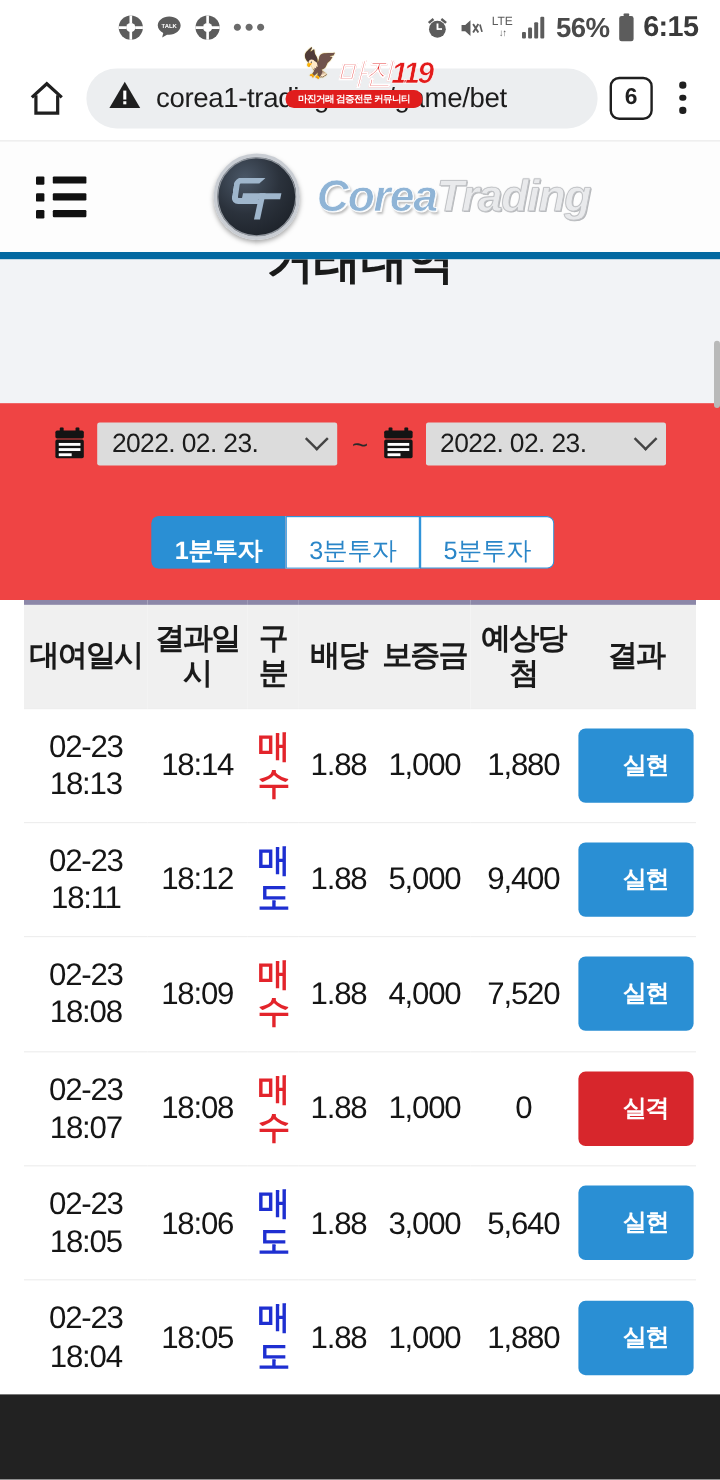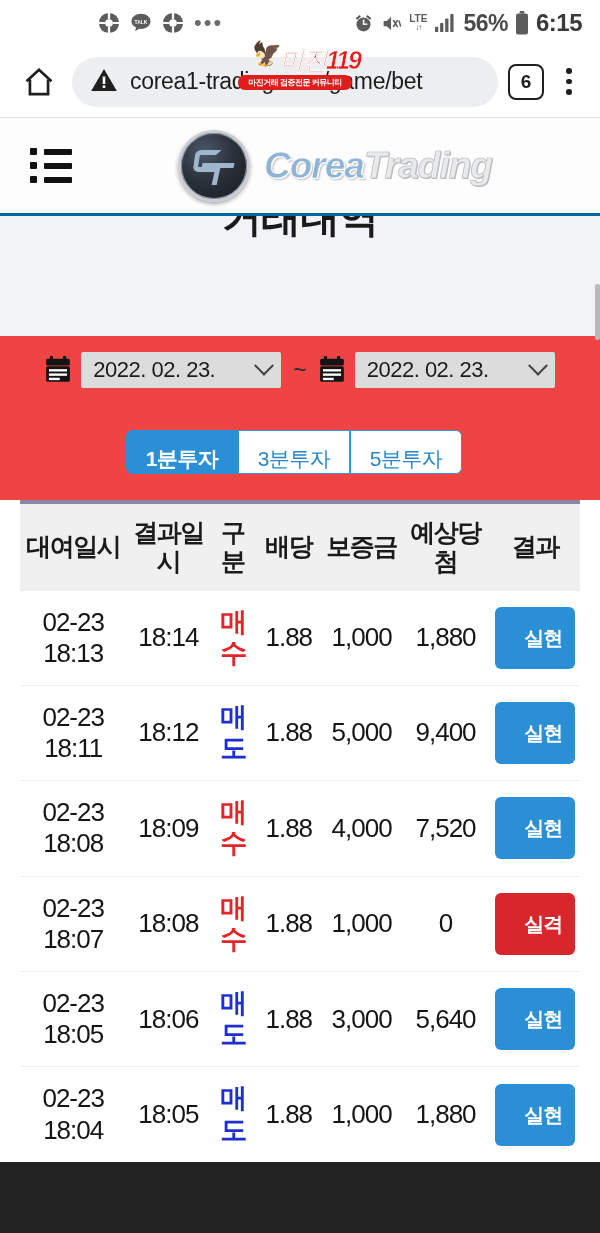--- a/index.html
+++ b/index.html
@@ -19,21 +19,21 @@
     background: #ffffff;
     color: #5c5c5c;
   }
   .sb-left { display: flex; align-items: center; gap: 10px; padding-left: 80px; }
   .sb-right { display: flex; align-items: center; gap: 7px; margin-left: auto; }
   .sb-ico { display: inline-flex; align-items: center; justify-content: center; }
   .sb-dots { font-size: 22px; letter-spacing: 2px; color: #6b6b6b; line-height: 10px; }
   .sb-pct { font-size: 23px; font-weight: 700; color: #4a4a4a; letter-spacing: -0.5px; }
   .sb-time { font-size: 24px; font-weight: 700; color: #3a3a3a; letter-spacing: -0.5px; }
   .lte-wrap { display: flex; flex-direction: column; align-items: center; line-height: 1; }
-  .lte-txt { font-size: 10px; font-weight: 700; color: #5c5c5c; }
+  .lte-txt { font-size: 10px; font-weight: 400; color: #5c5c5c; }
   .lte-arrows { font-size: 8px; color: #5c5c5c; letter-spacing: -1px; }
 
   
   .chrome {
     height: 72px; width: 100%;
     display: flex; align-items: center;
     padding: 0 16px; gap: 10px;
     background: #ffffff;
     border-bottom: 1px solid #e4e4e4;
   }
@@ -56,21 +56,21 @@
   }
   .kebab { width: 30px; height: 46px; flex: 0 0 auto; display: flex; flex-direction: column; align-items: center; justify-content: center; gap: 5px; }
   .kebab i { width: 5.5px; height: 5.5px; border-radius: 50%; background: #1f1f1f; display: block; }
 
   
   .site-header {
     height: 98px; width: 100%;
     background: #fdfdfd;
     display: flex; align-items: center;
     padding: 0 30px; gap: 24px;
-    border-bottom: 3px solid #0369a1;
+    border-bottom: 6px solid #0369a1;
     position: relative; z-index: 3;
   }
   .hamburger { display: flex; flex-direction: column; gap: 7px; width: 44px; }
   .ham-row { display: flex; align-items: center; gap: 7px; }
   .ham-dot { width: 7px; height: 7px; background: #111; border-radius: 1px; }
   .ham-bar { width: 28px; height: 6px; background: #111; border-radius: 1px; }
   .brand { display: flex; align-items: center; gap: 14px; margin-left: 80px; }
   .logo-badge {
     width: 72px; height: 72px; border-radius: 50%;
     background: radial-gradient(circle at 35% 28%, #4b5868 0%, #2b323c 45%, #161a20 100%);
@@ -159,21 +159,21 @@
   .col-c { width: 8%; }
   .col-d { width: 12%; }
   .col-e { width: 14%; }
   .col-f { width: 16%; }
   .col-g { width: 16%; }
   .cell-datetime { font-size: 25px; line-height: 1.22; }
   .side-buy  { color: #e3242b; font-weight: 700; font-size: 27px; line-height: 1.05; letter-spacing: -2px; }
   .side-sell { color: #1e2fd1; font-weight: 700; font-size: 27px; line-height: 1.05; letter-spacing: -2px; }
   .badge {
     display: inline-flex; align-items: center; justify-content: center;
-    width: 80px; height: 62px; border-radius: 6px;
+    width: 96px; height: 62px; border-radius: 6px;
     color: #ffffff; font-size: 20px; font-weight: 700;
     line-height: 1.0; letter-spacing: -1px; padding-left: 16px;
   }
   .badge-win  { background: #2a8fd4; }
   .badge-lose { background: #d7262c; }
 
   
   .watermark {
     position: absolute; left: 228px; top: 42px;
     width: 158px; height: 48px; pointer-events: none; z-index: 5;

